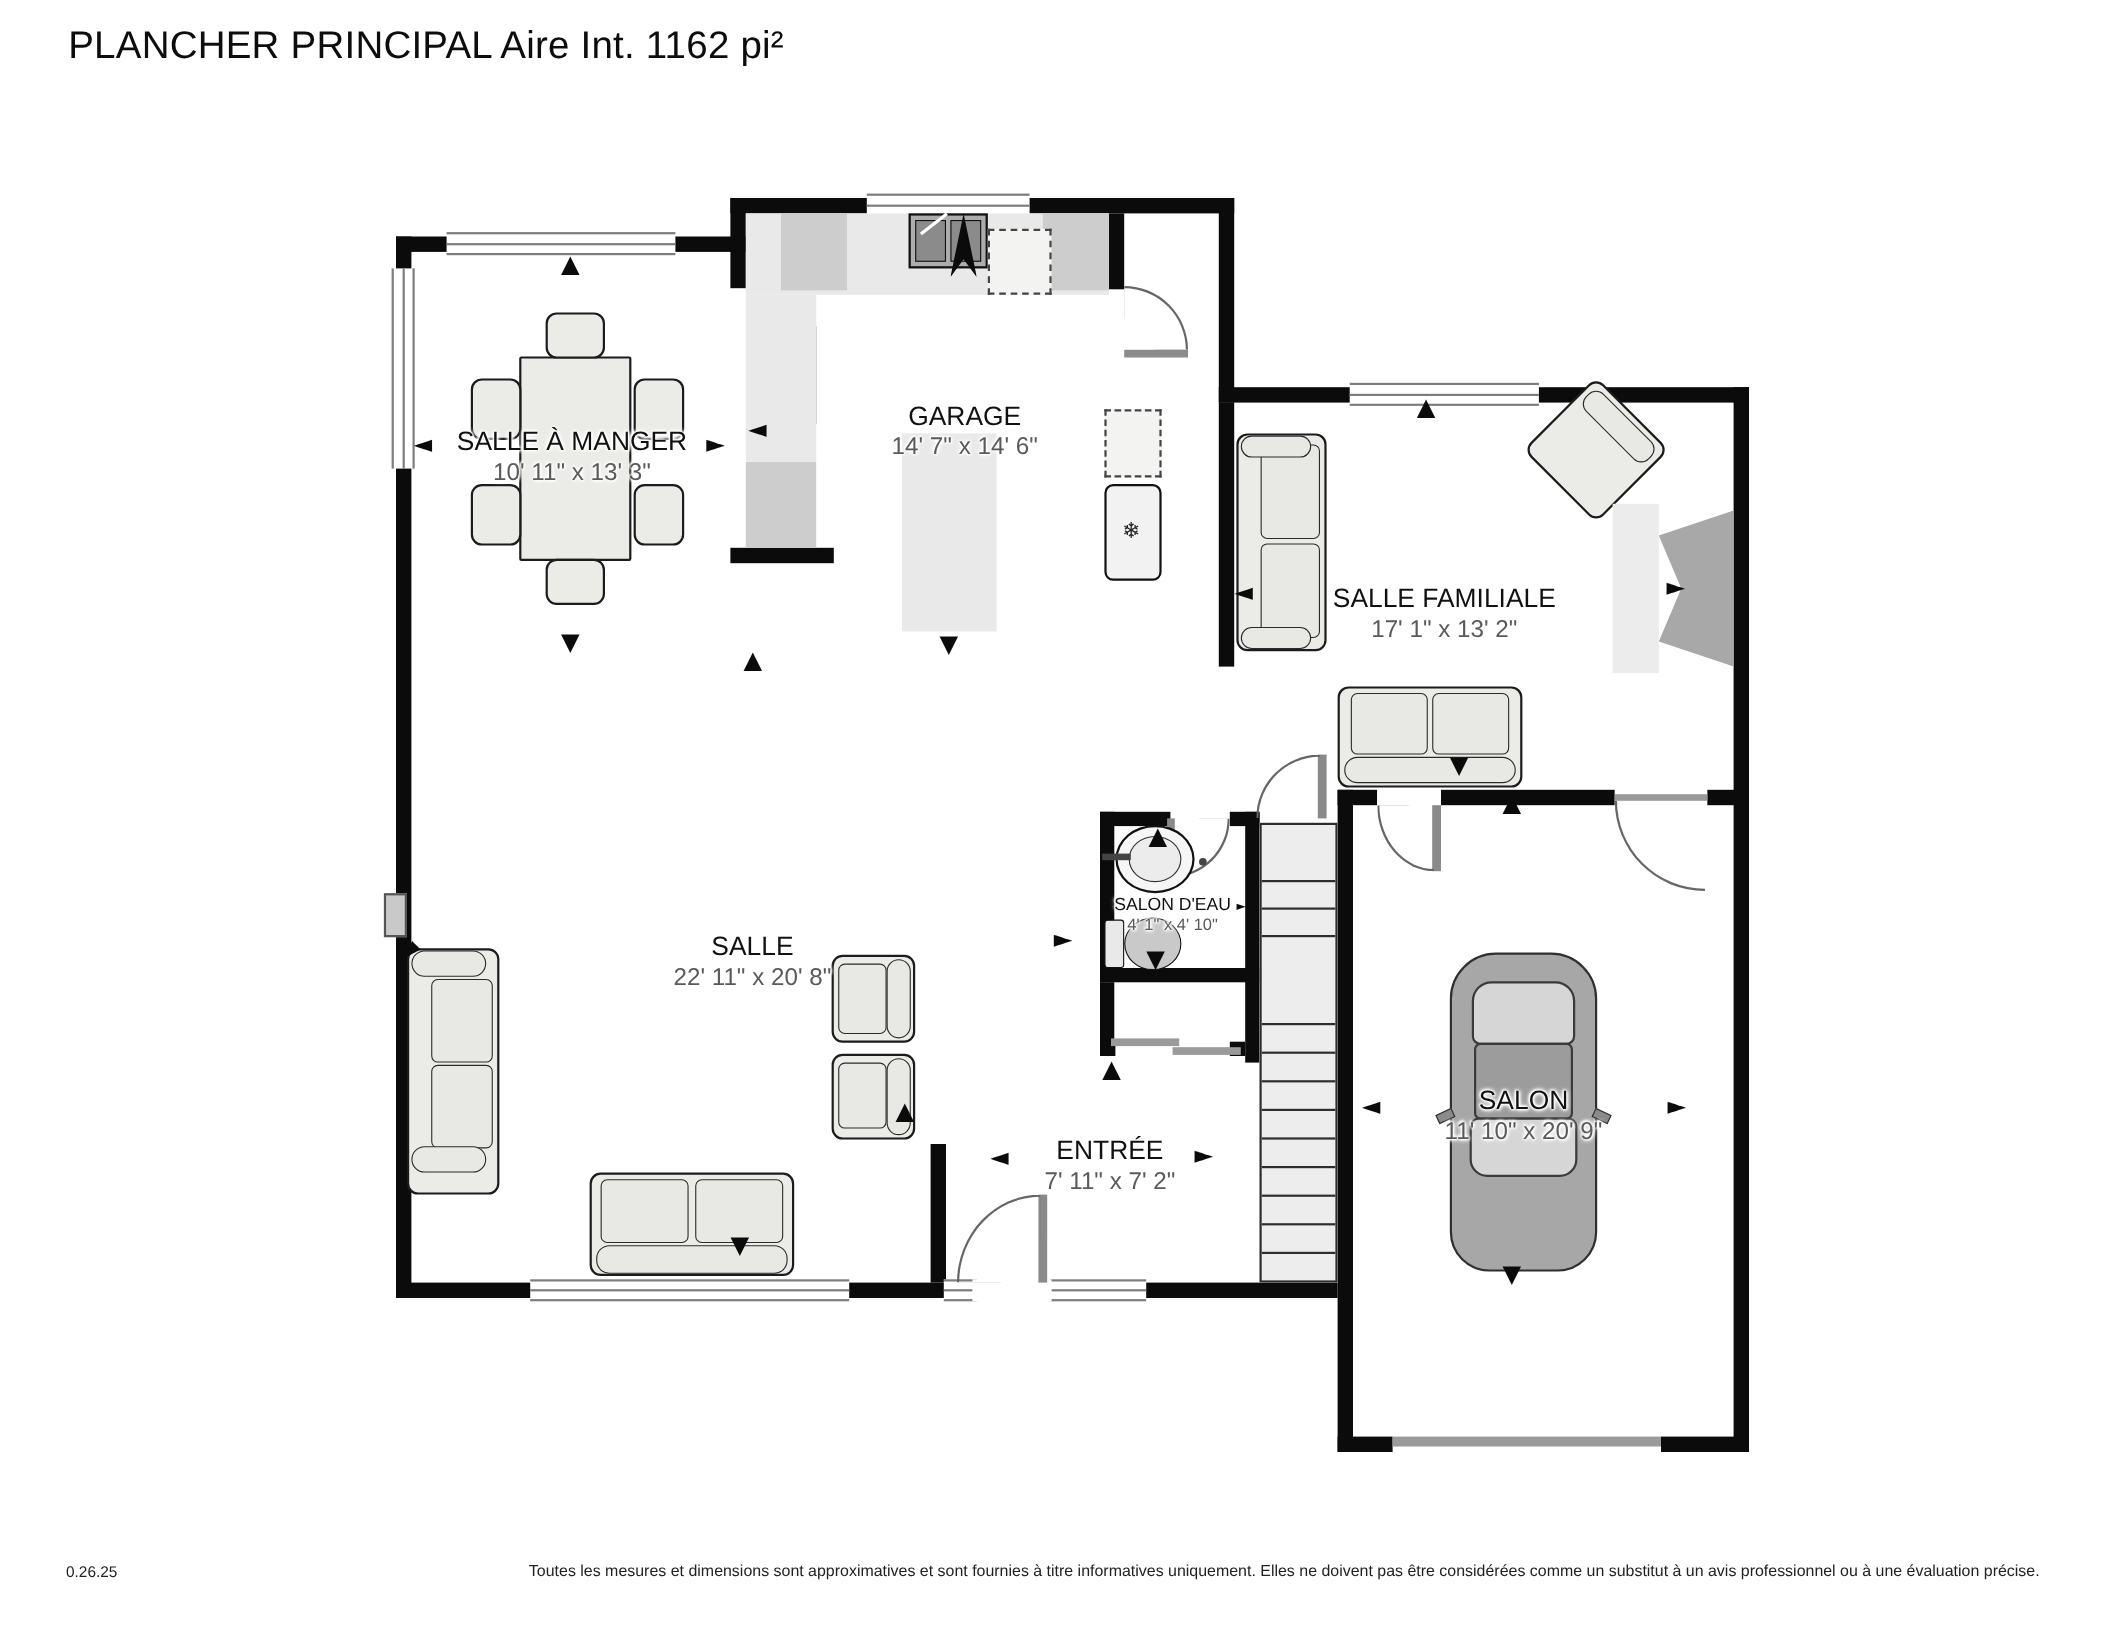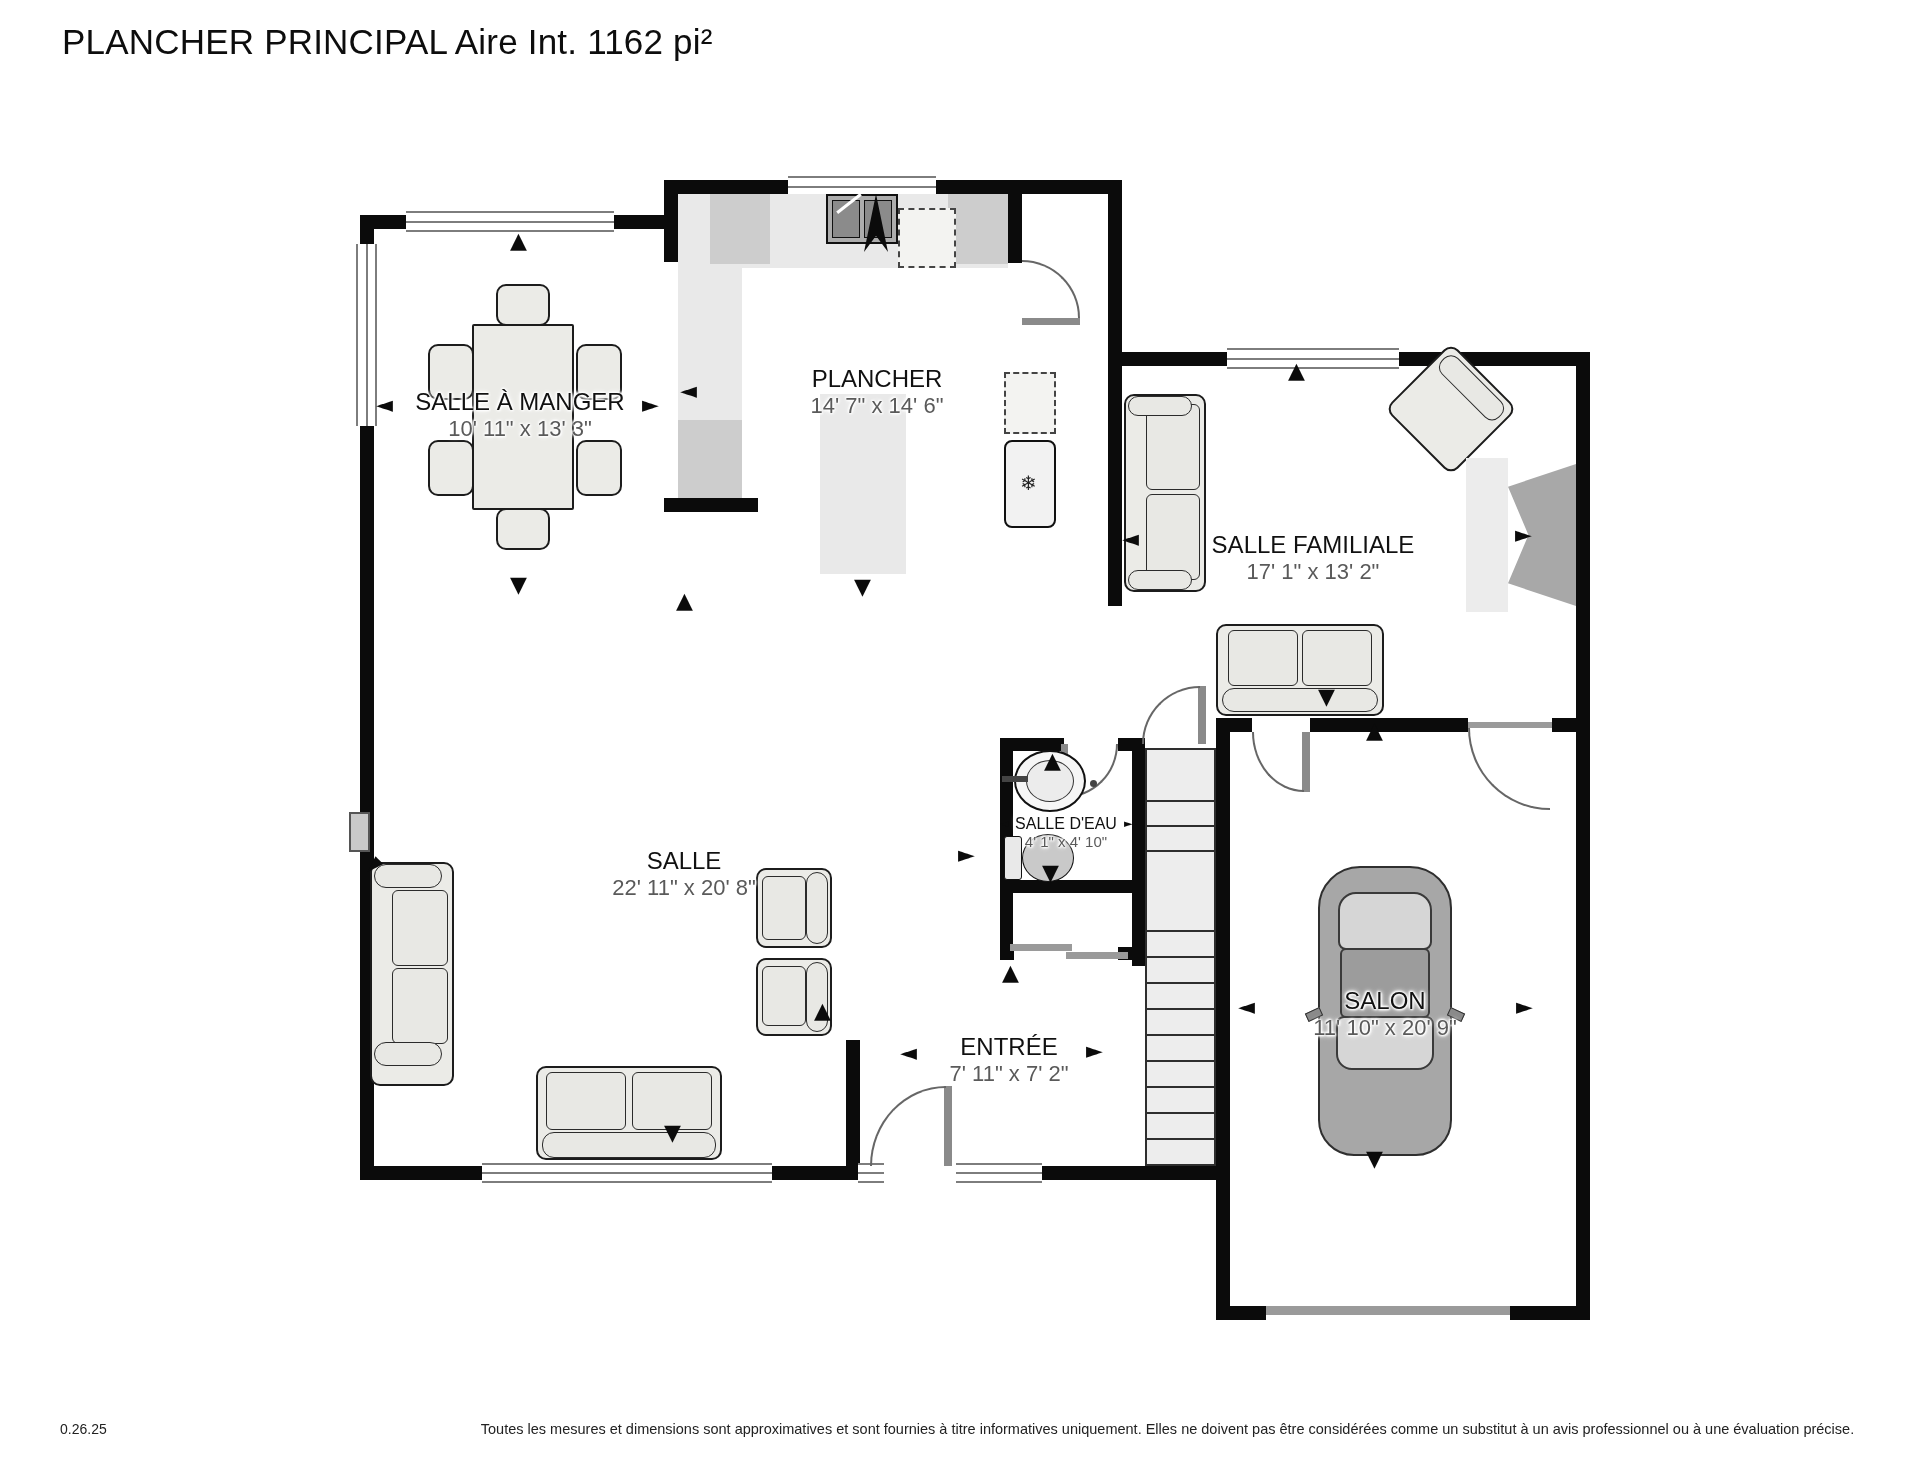--- a/index.html
+++ b/index.html
@@ -228,33 +228,33 @@
 <div class="arr" style="left:1366px;top:720px">▲</div>
 <div class="arr" style="left:1238px;top:996px">◄</div>
 <div class="arr" style="left:1516px;top:996px">►</div>
 <div class="arr" style="left:1366px;top:1148px">▼</div>
 
 <div class="room-label" style="left:520px;top:415px">
   <div class="rname">SALLE À MANGER</div>
   <div class="rdims">10' 11" x 13' 3"</div>
 </div>
 <div class="room-label" style="left:877px;top:392px">
-  <div class="rname">PLANCHER</div>
+  <div class="rname">GARAGE</div>
   <div class="rdims">14' 7" x 14' 6"</div>
 </div>
 <div class="room-label" style="left:1313px;top:558px">
   <div class="rname">SALLE FAMILIALE</div>
   <div class="rdims">17' 1" x 13' 2"</div>
 </div>
 <div class="room-label" style="left:684px;top:874px">
   <div class="rname">SALLE</div>
   <div class="rdims">22' 11" x 20' 8"</div>
 </div>
 <div class="room-label small" style="left:1066px;top:832px">
-  <div class="rname">SALLE D'EAU</div>
+  <div class="rname">SALON D'EAU</div>
   <div class="rdims">4' 1" x 4' 10"</div>
 </div>
 <div class="room-label" style="left:1009px;top:1060px">
   <div class="rname">ENTRÉE</div>
   <div class="rdims">7' 11" x 7' 2"</div>
 </div>
 <div class="room-label" style="left:1385px;top:1014px">
   <div class="rname">SALON</div>
   <div class="rdims">11' 10" x 20' 9"</div>
 </div>

